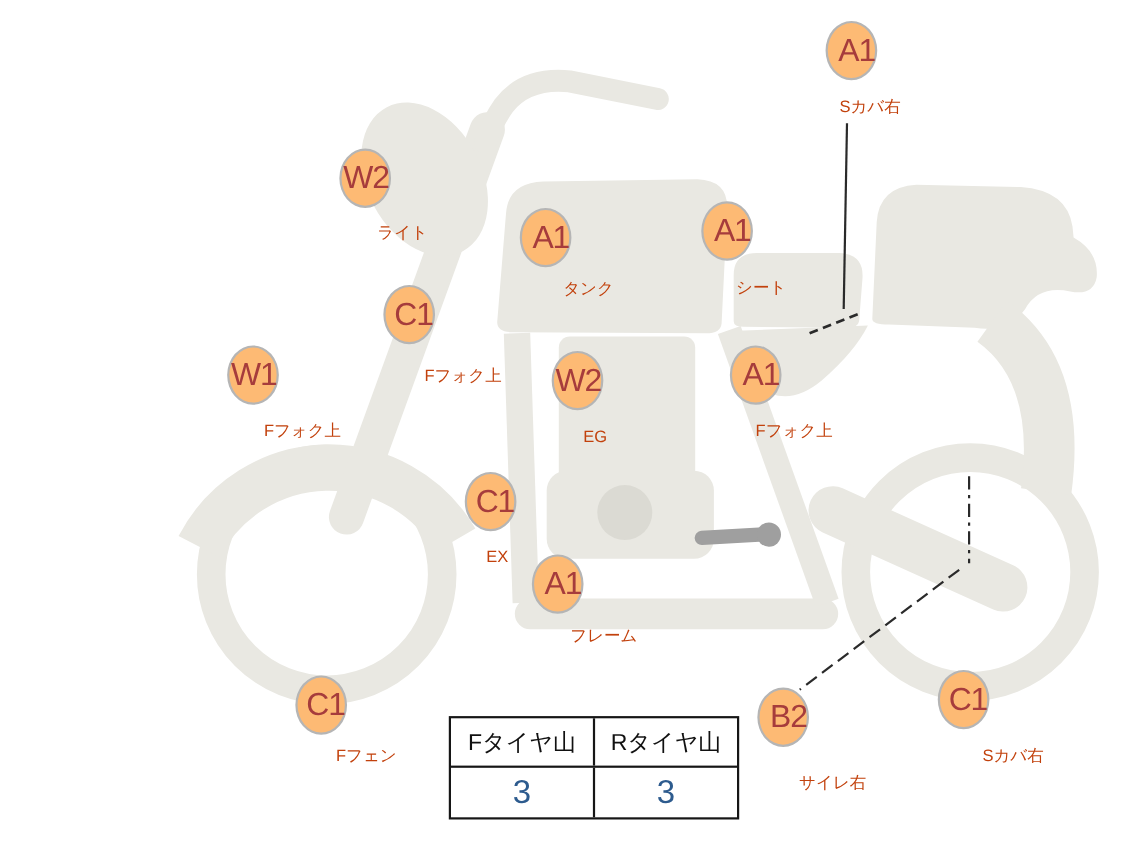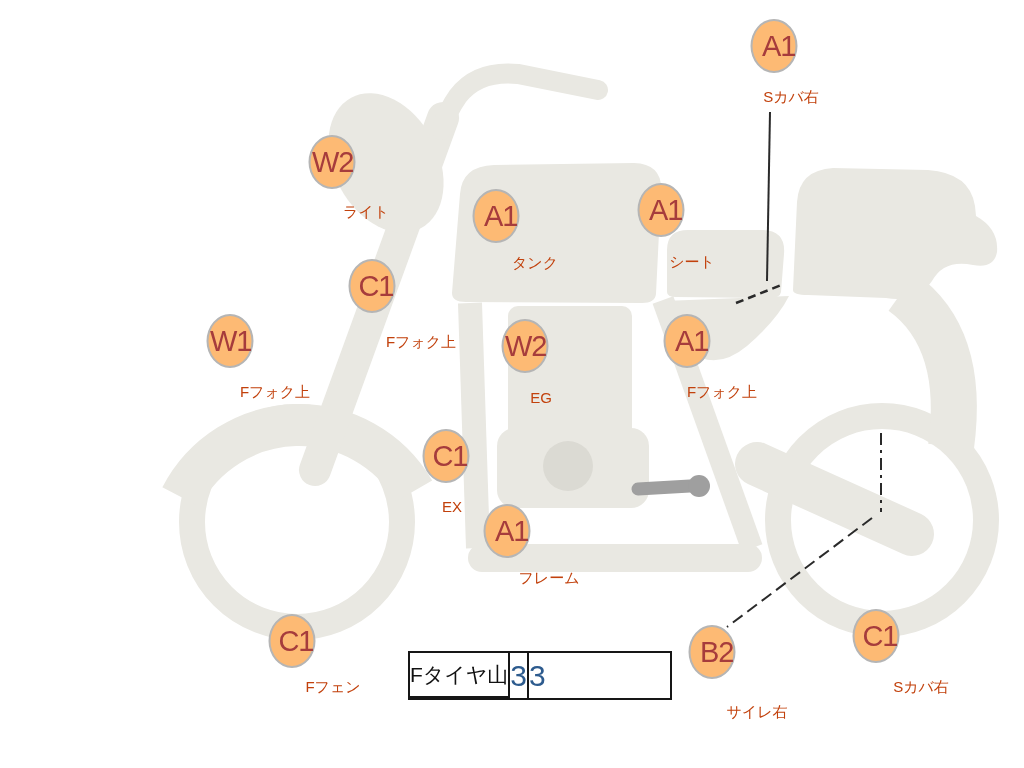--- a/index.html
+++ b/index.html
@@ -29,21 +29,21 @@
     color:var(--marker-code,#a63c3c);
     font-size:29px;letter-spacing:-1px;line-height:1;
   }
   .mlabel{
     position:absolute;transform:translate(-50%,-50%);
     font-size:15px;color:#c2410c;white-space:nowrap;z-index:3;
   }
   .tire-table{
     position:absolute;left:408px;top:651px;width:264px;
     border:2px solid #161616;background:#fff;z-index:4;
-    display:flex;flex-direction:row;
+    display:flex;flex-direction:column;
   }
   .tt-row{display:flex;}
   .tt-row.tt-head{border-bottom:2px solid #161616;}
   .tt-cell{
     flex:1;height:43px;display:flex;align-items:center;justify-content:center;
     font-size:21px;color:#111;
   }
   .tt-cell:first-child{border-right:2px solid #161616;}
   .tt-row.tt-vals .tt-cell{
     height:45px;font-size:30px;color:var(--tire-value,#2d5b8e);
@@ -146,20 +146,21 @@
   <div class="mlabel" style="left:722px;top:392px">Fフォク上</div>
   <div class="mlabel" style="left:452px;top:506px">EX</div>
   <div class="mlabel" style="left:549px;top:578px">フレーム</div>
   <div class="mlabel" style="left:333px;top:687px">Fフェン</div>
   <div class="mlabel" style="left:757px;top:712px">サイレ右</div>
   <div class="mlabel" style="left:921px;top:687px">Sカバ右</div>
 
   <div class="tire-table">
     <div class="tt-row tt-head">
       <div class="tt-cell">Fタイヤ山</div>
+      <div class="tt-cell">Rタイヤ山</div>
     </div>
     <div class="tt-row tt-vals">
       <div class="tt-cell">3</div>
       <div class="tt-cell">3</div>
     </div>
   </div>
 
 </div>
 
 </body></html>

